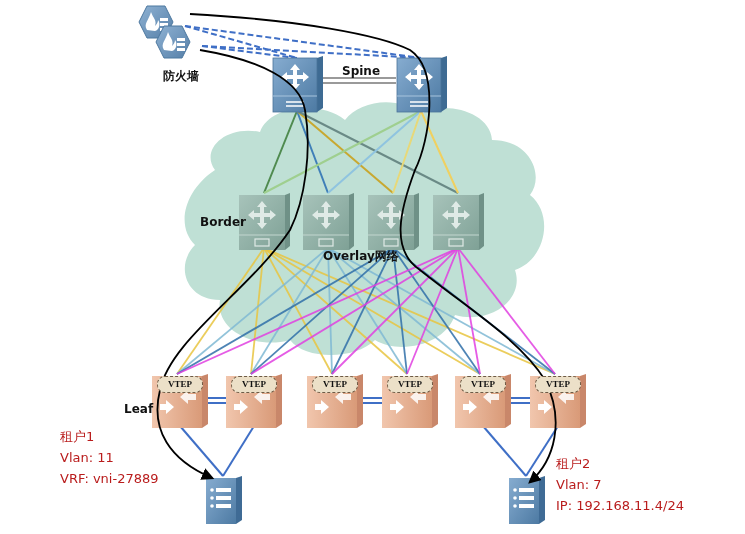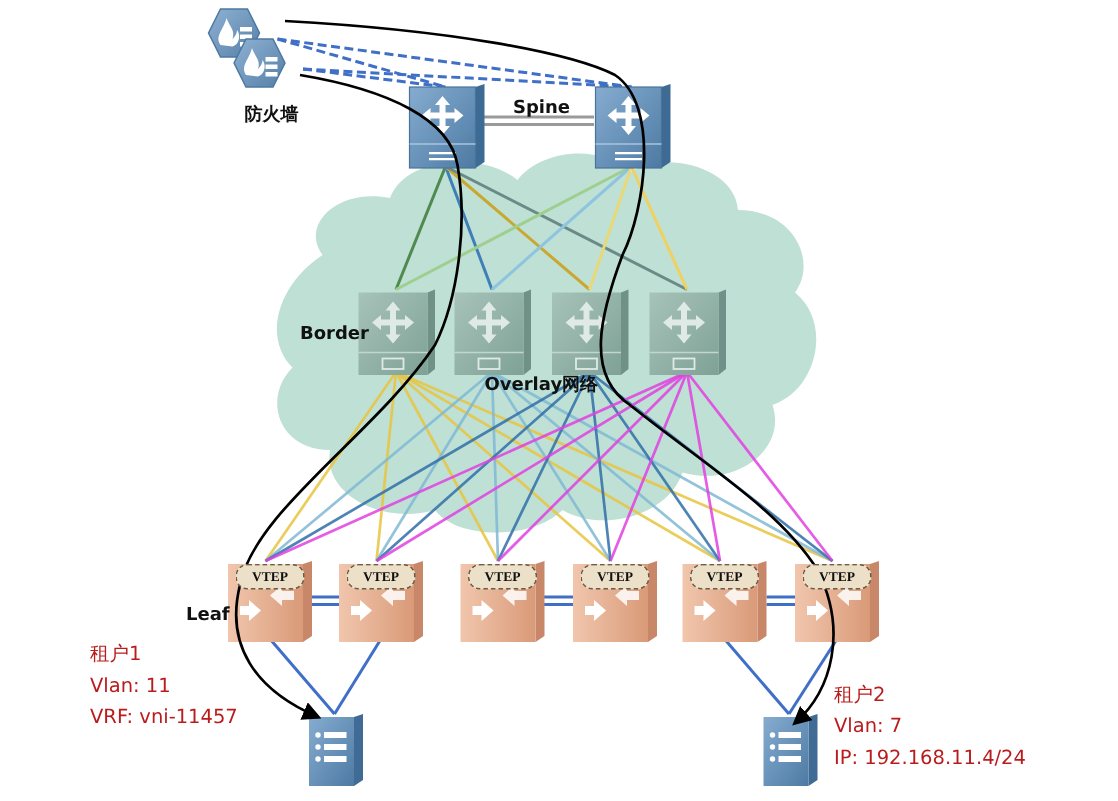--- a/index.html
+++ b/index.html
@@ -277,20 +277,20 @@
       <div class="vtep-tag" style="left: 231px; top: 376px;">VTEP</div>
       <div class="vtep-tag" style="left: 312px; top: 376px;">VTEP</div>
       <div class="vtep-tag" style="left: 387px; top: 376px;">VTEP</div>
       <div class="vtep-tag" style="left: 460px; top: 376px;">VTEP</div>
       <div class="vtep-tag" style="left: 535px; top: 376px;">VTEP</div>
     </div>
 
   <div class="tenant" style="left:60px;top:426px;width:130px;">
     <div>租户1</div>
     <div>Vlan: 11</div>
-    <div>VRF: vni-11457</div>
+    <div>VRF: vni-27889</div>
   </div>
   <div class="tenant" style="left:556px;top:420px;width:130px;margin-top:33px;">
     <div>租户2</div>
     <div>Vlan: 7</div>
     <div>IP: 192.168.11.4/24</div>
   </div>
 </div>
 
 </body></html>

